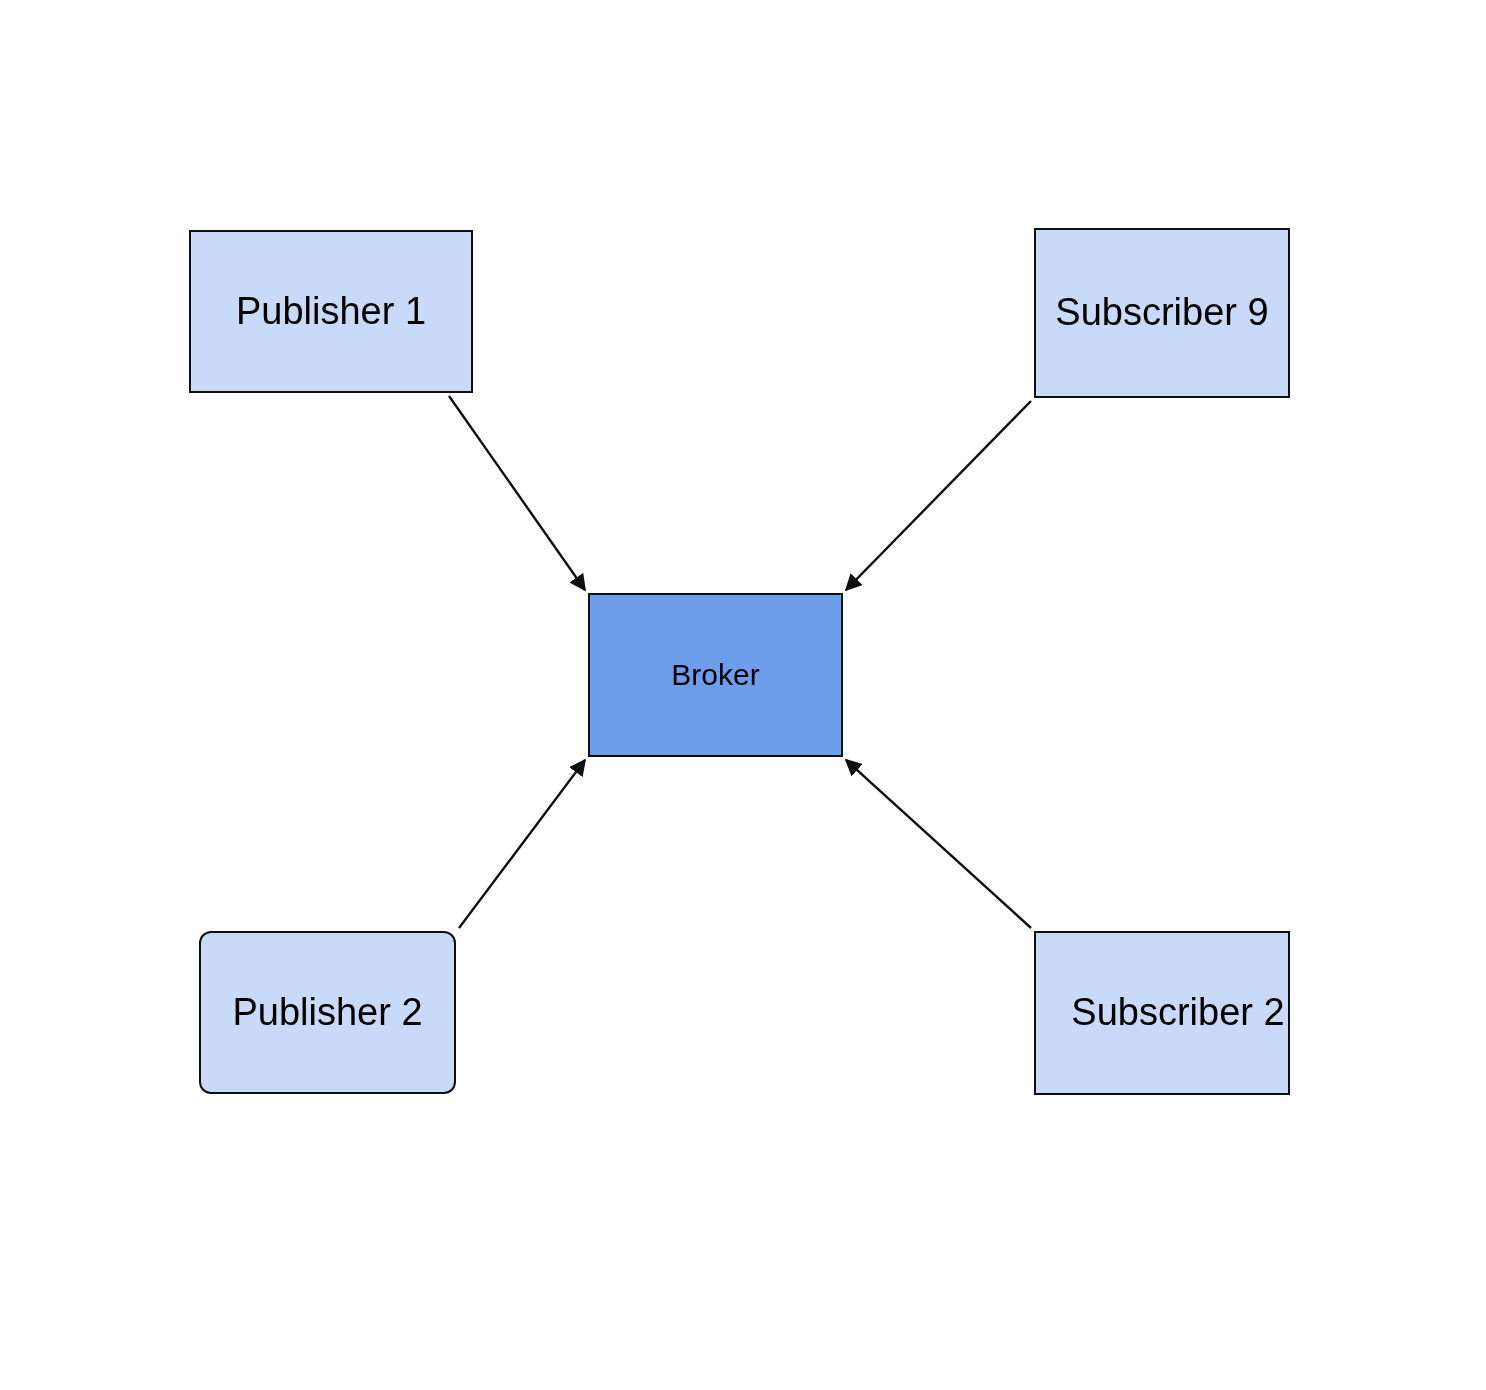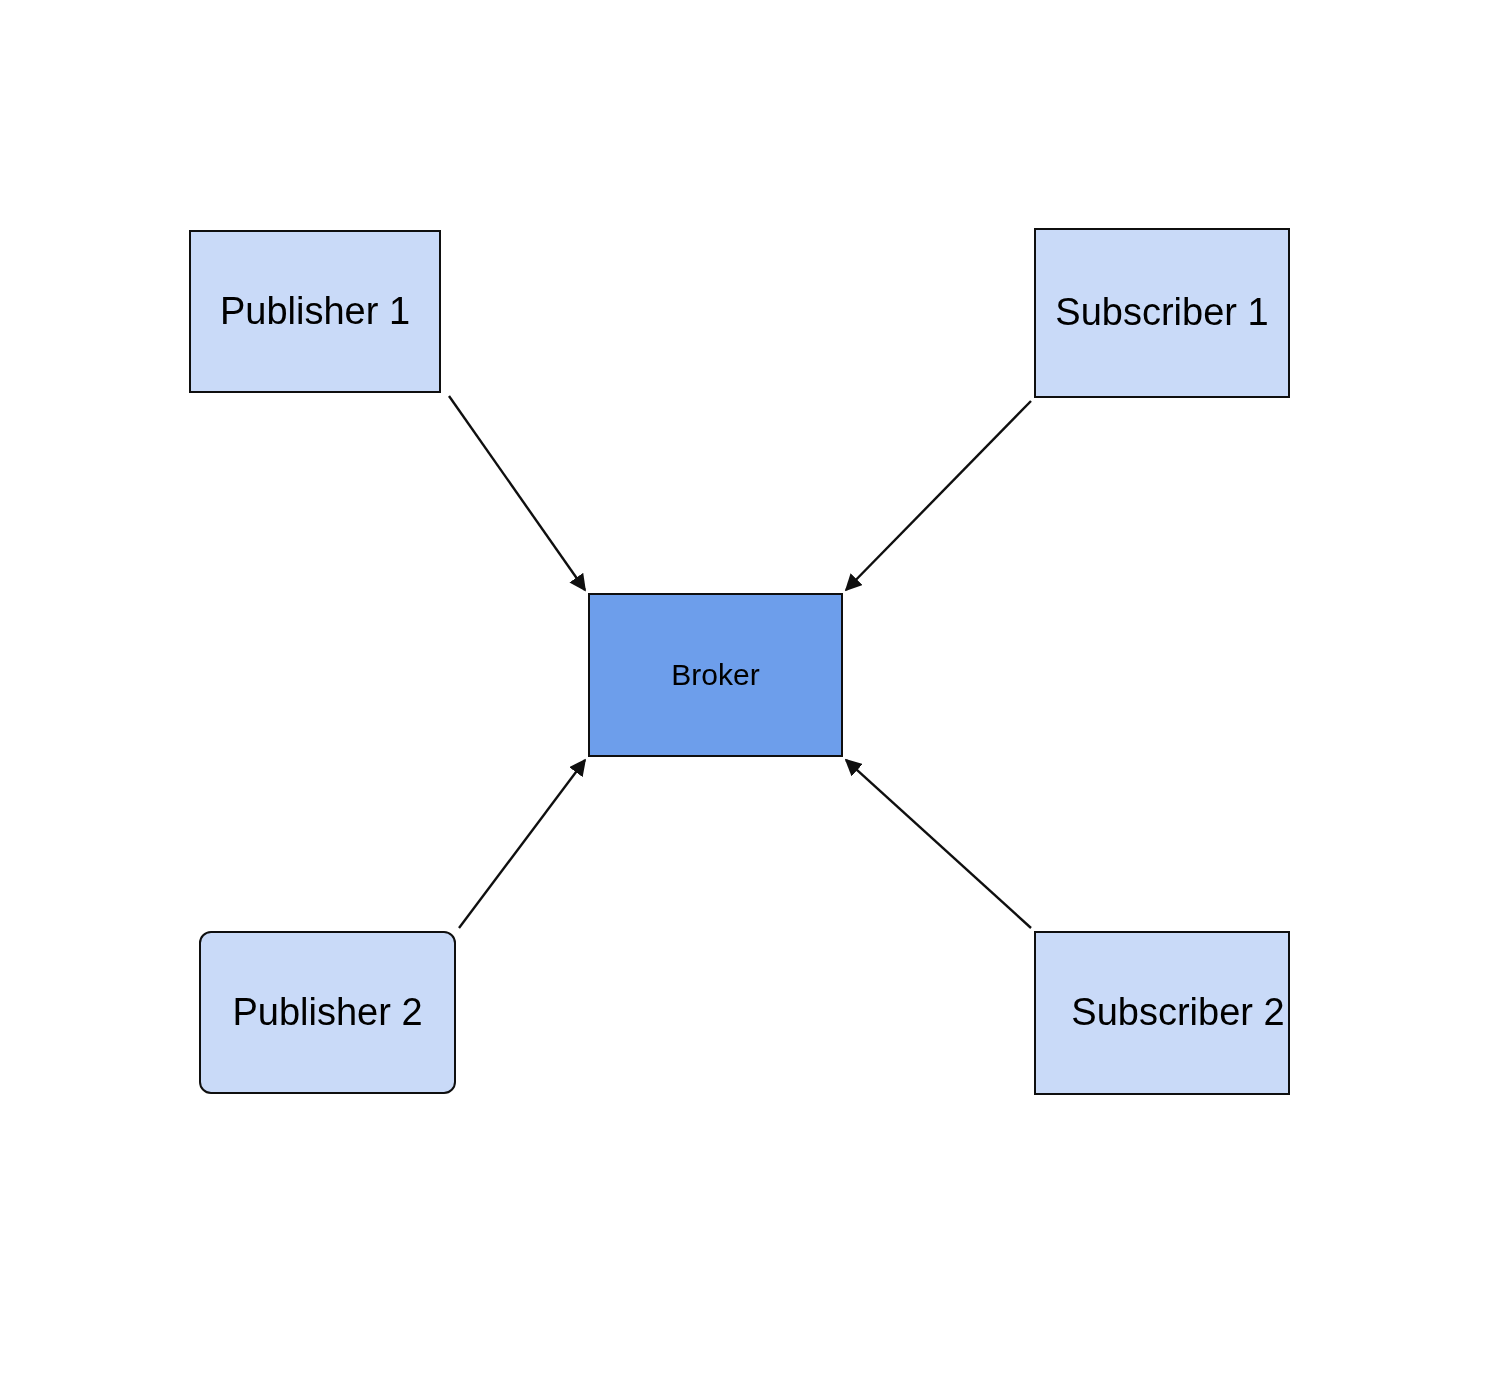--- a/index.html
+++ b/index.html
@@ -72,26 +72,26 @@
       </marker>
     </defs>
     <g id="edge-group">
         <line x1="449" y1="396" x2="585" y2="590" stroke="#0f0f0f" stroke-width="2.4" marker-end="url(#arrowhead)"></line>
         <line x1="1031" y1="401" x2="846" y2="590" stroke="#0f0f0f" stroke-width="2.4" marker-end="url(#arrowhead)"></line>
         <line x1="459" y1="928" x2="585" y2="760" stroke="#0f0f0f" stroke-width="2.4" marker-end="url(#arrowhead)"></line>
         <line x1="1031" y1="928" x2="846" y2="760" stroke="#0f0f0f" stroke-width="2.4" marker-end="url(#arrowhead)"></line>
       </g>
   </svg>
 
-  <div class="node endpoint" id="pub1" style="left: 189px; top: 230px; width: 252px; height: 163px; background: rgb(201, 218, 248); border-color: rgb(15, 15, 15);">
+  <div class="node endpoint" id="pub1" style="left: 189px; top: 230px; width: 284px; height: 163px; background: rgb(201, 218, 248); border-color: rgb(15, 15, 15);">
     <span class="node-label">Publisher 1</span>
   </div>
 
   <div class="node endpoint" id="sub1" style="left: 1034px; top: 228px; width: 256px; height: 170px; background: rgb(201, 218, 248); border-color: rgb(15, 15, 15);">
-    <span class="node-label">Subscriber 1</span>
+    <span class="node-label">Subscriber 9</span>
   </div>
 
   <div class="node hub" id="broker" style="left: 588px; top: 593px; width: 255px; height: 164px; background: rgb(109, 158, 235); border-color: rgb(15, 15, 15);">
     <span class="node-label">Broker</span>
   </div>
 
   <div class="node endpoint" id="pub2" style="left: 199px; top: 931px; width: 257px; height: 163px; background: rgb(201, 218, 248); border-color: rgb(15, 15, 15);">
     <span class="node-label">Publisher 2</span>
   </div>
 

